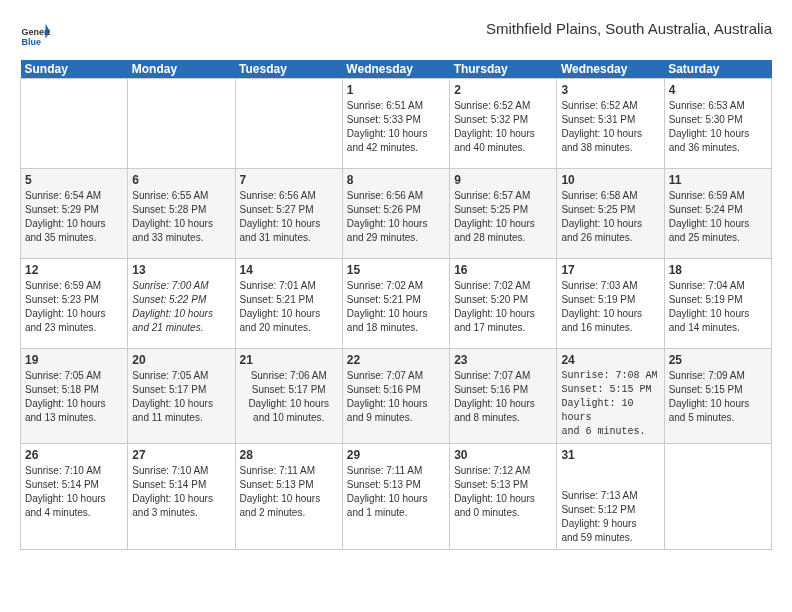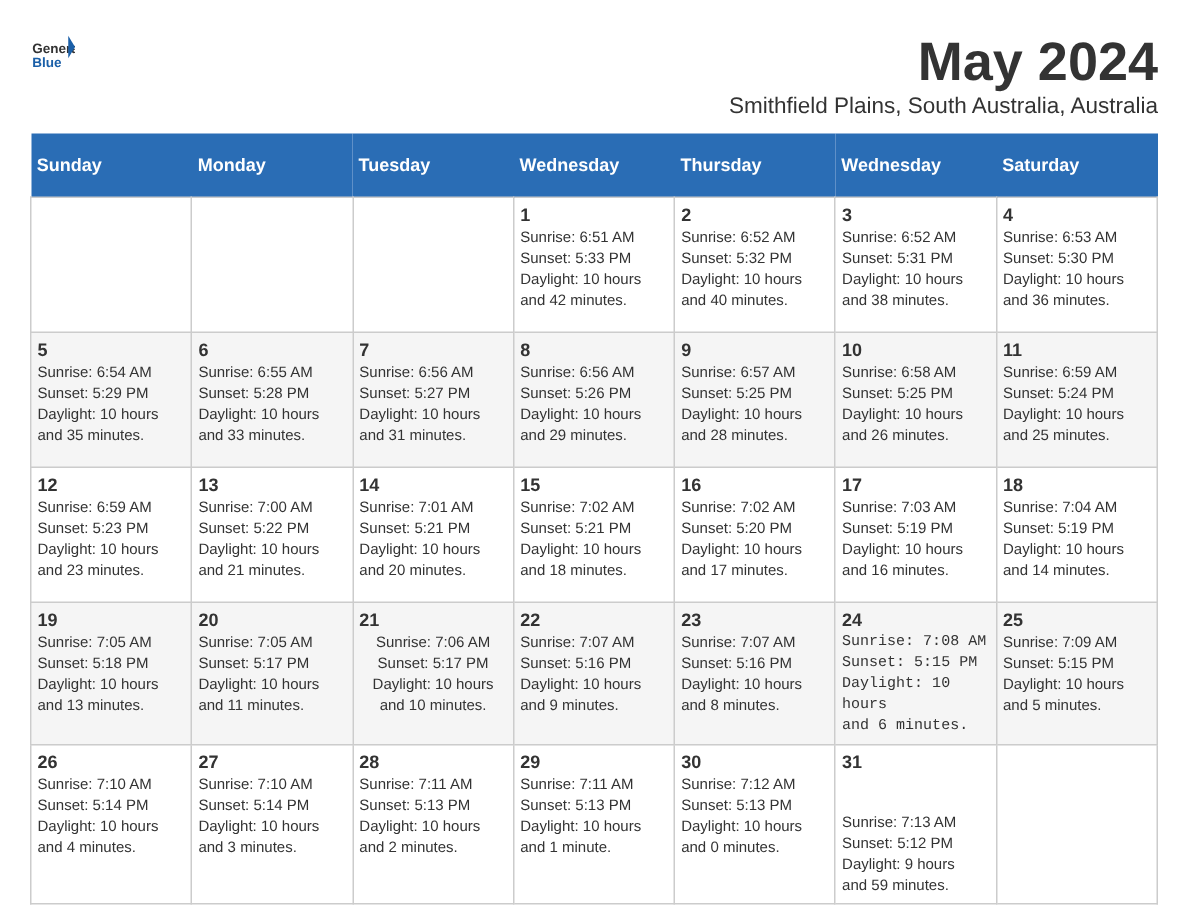--- a/index.html
+++ b/index.html
@@ -38,21 +38,21 @@
       color: #333;
     }
     table {
       width: 100%;
       border-collapse: collapse;
       font-size: 11px;
     }
     th {
       background-color: #2a6db5;
       color: white;
-      padding: 14px 4px;
+      padding: 2px 4px;
       text-align: left;
       font-size: 12px;
       font-weight: bold;
     }
     td {
       border: 1px solid #ccc;
       vertical-align: top;
       padding: 4px 4px;
       width: calc(100% / 7);
       height: 90px;
@@ -84,21 +84,20 @@
 
 <div class="header">
   <div class="logo">
     <svg class="logo-icon" viewBox="0 0 40 40">
       <text x="2" y="20" font-size="12" font-weight="bold" fill="#333">General</text>
       <text x="2" y="33" font-size="12" font-weight="bold" fill="#1a5fa8">Blue</text>
       <polygon points="34,5 40,15 34,25" fill="#1a5fa8"></polygon>
     </svg>
   </div>
   <div class="title-block">
-    <div class="month-title">May 2024</div>
     <div class="subtitle">Smithfield Plains, South Australia, Australia</div>
   </div>
 </div>
 
 <table>
   <thead>
     <tr>
     <th>Sunday</th>
         <th>Monday</th>
         <th>Tuesday</th>
@@ -196,21 +195,21 @@
       <tr>
         <td>
           <span class="day-num">12</span>
           <div class="day-info" style="white-space: pre-line;">Sunrise: 6:59 AM
 Sunset: 5:23 PM
 Daylight: 10 hours
 and 23 minutes.</div>
         </td>
         <td>
           <span class="day-num">13</span>
-          <div class="day-info" style="white-space: pre-line;">Sunrise: 7:00 AM
+          <div class="day-info" style="white-space: pre-line; font-style: italic;">Sunrise: 7:00 AM
 Sunset: 5:22 PM
 Daylight: 10 hours
 and 21 minutes.</div>
         </td>
         <td>
           <span class="day-num">14</span>
           <div class="day-info" style="white-space: pre-line;">Sunrise: 7:01 AM
 Sunset: 5:21 PM
 Daylight: 10 hours
 and 20 minutes.</div>

